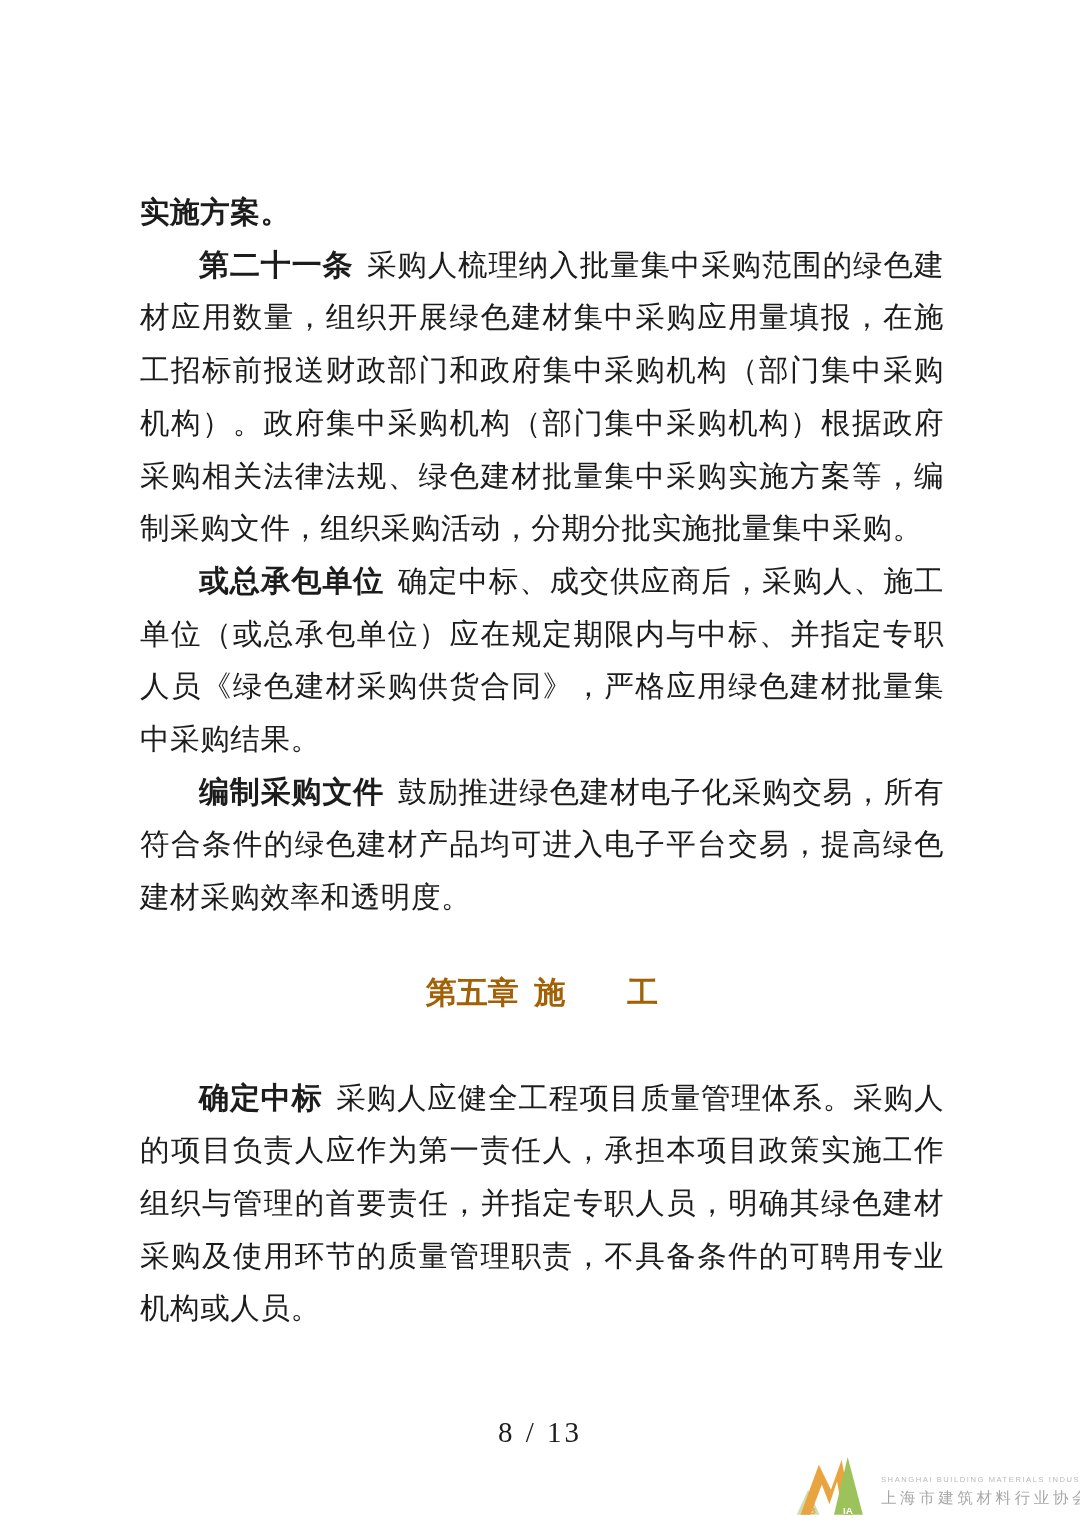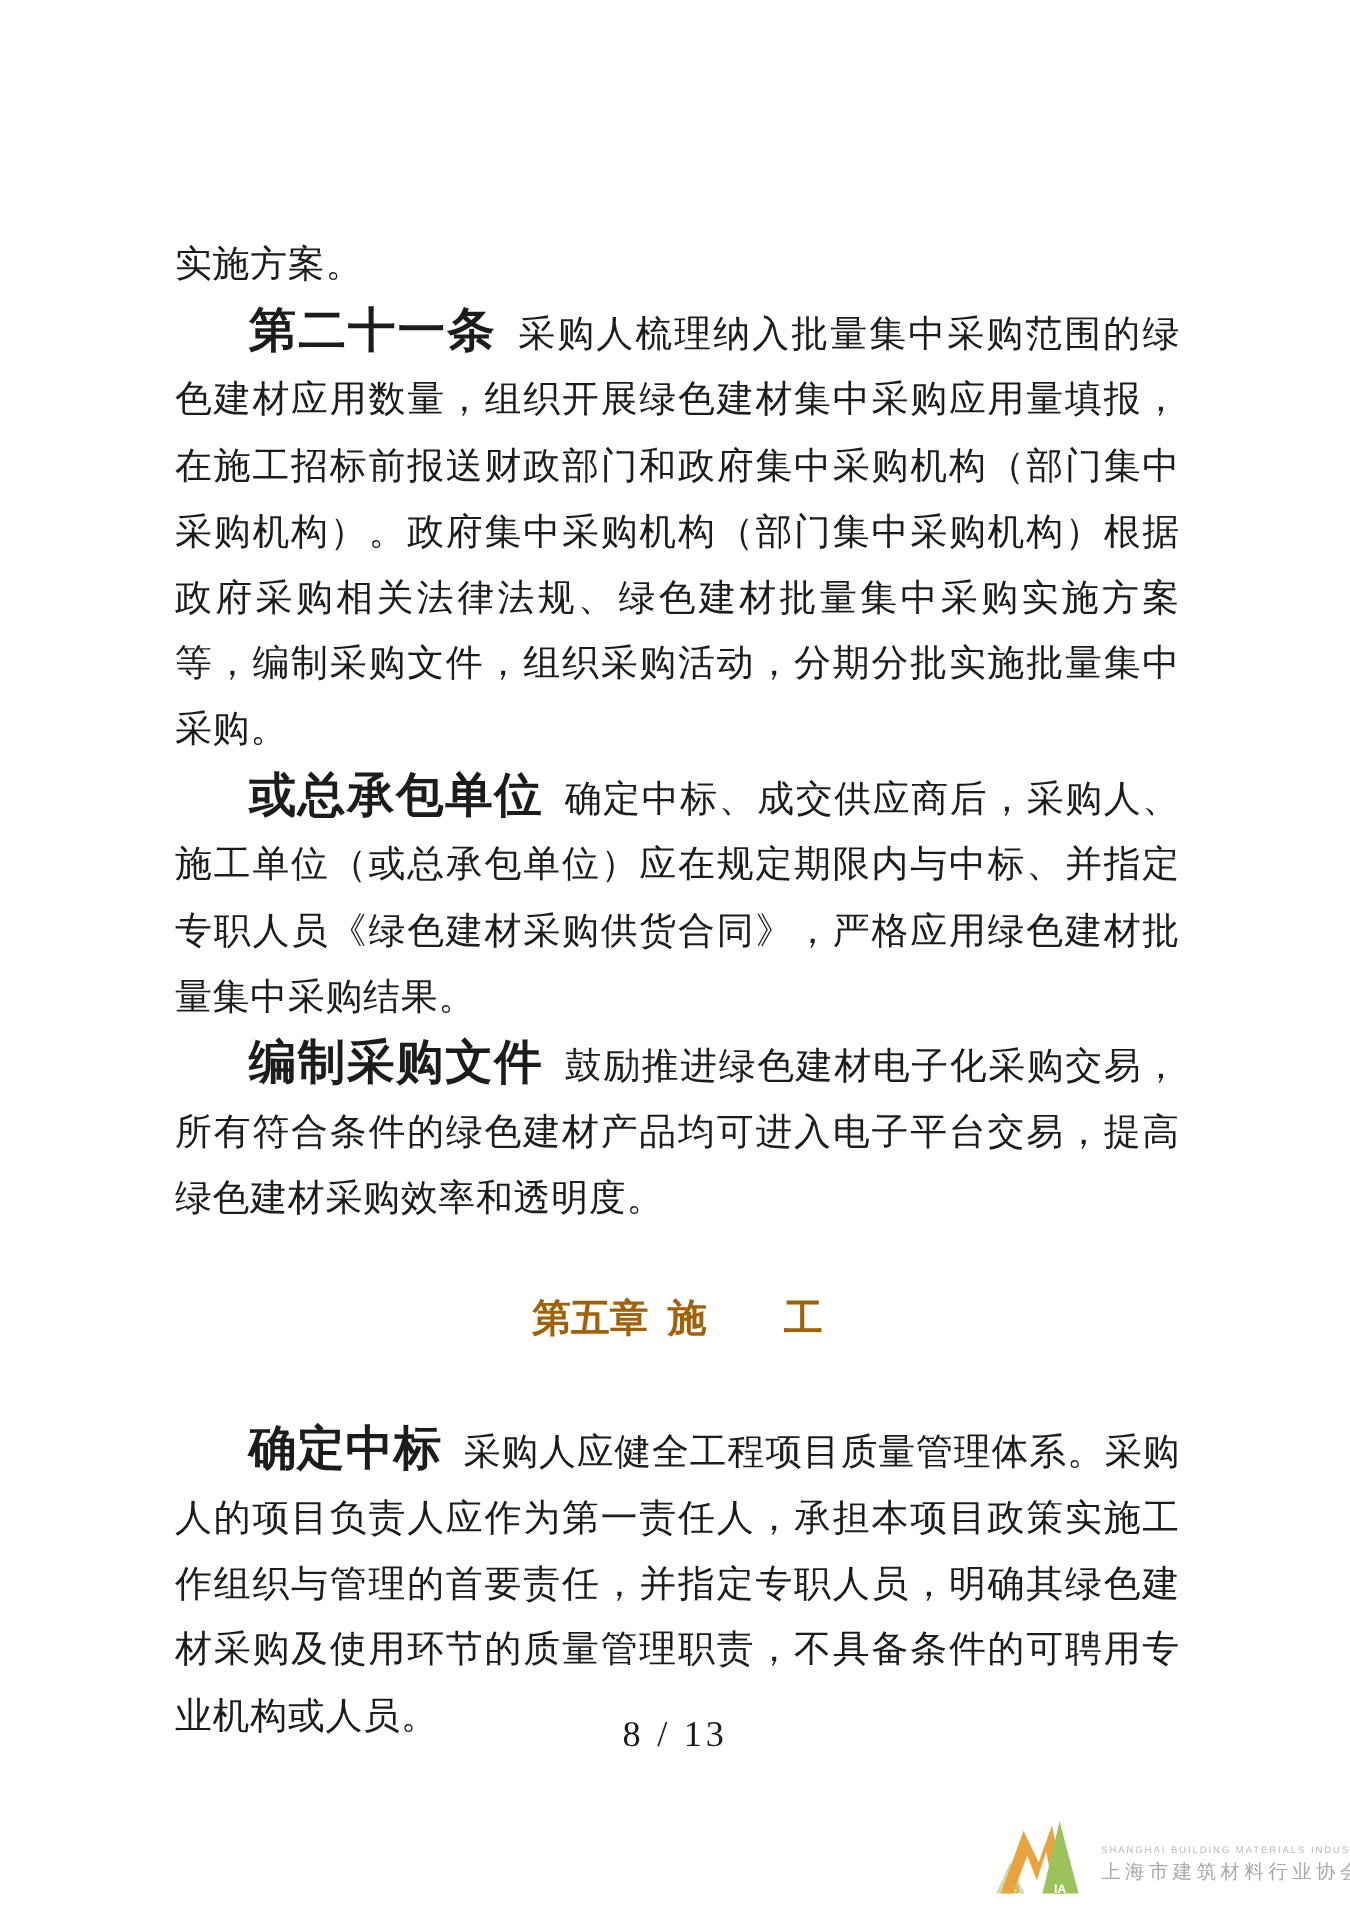--- a/index.html
+++ b/index.html
@@ -22,41 +22,41 @@
     color: #1c1c1c;
   }
   .para {
     margin: 0;
     font-size: 29.5px;
     line-height: 52.7px;
     letter-spacing: 0.6px;
     text-align: justify;
     text-indent: 2em;
   }
-  .para.no-indent { text-indent: 0; }
+  .para.no-indent { text-indent: 0; font-weight: bold; }
   .art-num {
     font-weight: bold;
     padding-right: 0.45em;
     font-family: "Liberation Sans", "DejaVu Sans", sans-serif;
-    font-size: 38px;
+    font-size: 30px;
   }
   .chapter-heading {
     margin: 43px 0 52px 0;
     font-size: 31px;
     line-height: 52.7px;
     font-weight: bold;
     text-align: center;
     font-family: "Liberation Sans", "DejaVu Sans", sans-serif;
     color: #a16207;
   }
   .chapter-heading .chapter-label { margin-right: 0.5em; }
   .page-footer {
     position: absolute;
     left: 0;
-    top: 1366px;
+    top: 1410px;
     width: 100%;
     text-align: center;
     font-size: 29px;
     line-height: 44px;
     color: #1c1c1c;
     letter-spacing: 3px;
   }
   .logo {
     position: absolute;
     left: 796px;

